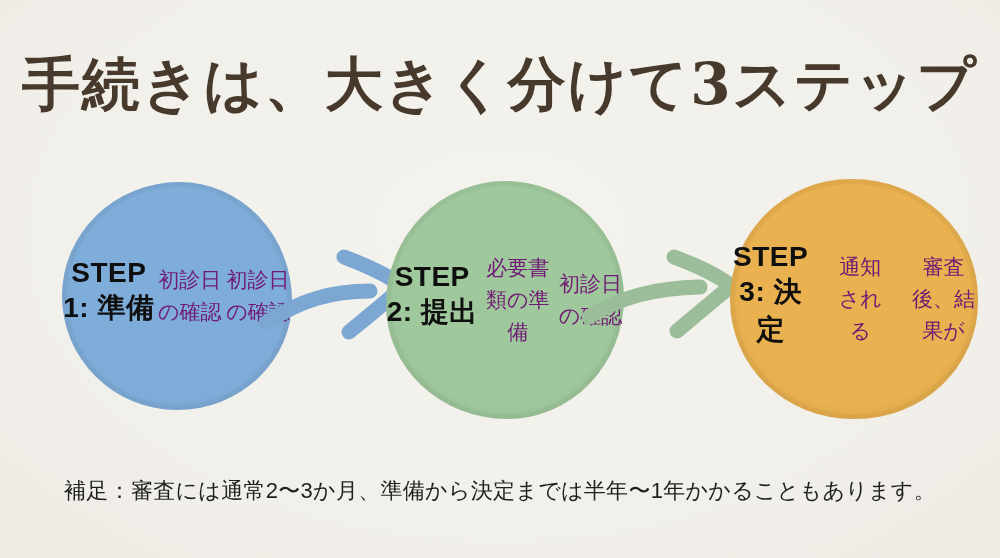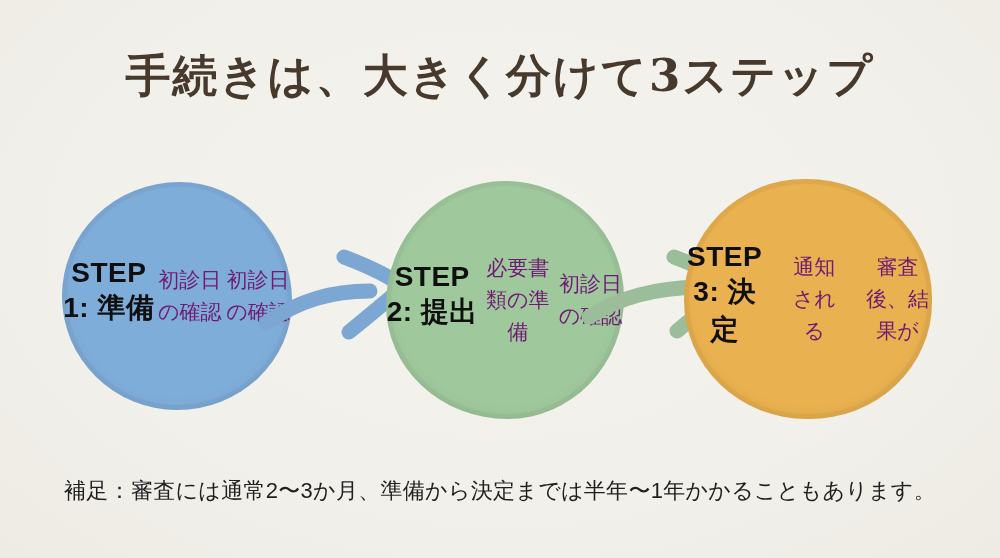--- a/index.html
+++ b/index.html
@@ -17,21 +17,21 @@
     font-family: "Liberation Sans", "DejaVu Sans", sans-serif;
   }
   .title {
     position: absolute;
     top: 46px;
     left: 0;
     width: 100%;
     text-align: center;
     font-family: "DejaVu Serif", "Liberation Serif", serif;
     font-weight: 700;
-    font-size: 45px;
+    font-size: 58px;
     letter-spacing: 2px;
     color: #47392b;
   }
   .circle {
     position: absolute;
     display: flex;
     flex-direction: row;
     align-items: center;
     justify-content: center;
     text-align: center;
@@ -43,21 +43,21 @@
     background: #7fadda;
     border-radius: 51% 49% 50% 50% / 50% 52% 48% 50%;
   }
   .circle-2 {
     left: 386px; top: 181px;
     width: 238px; height: 238px;
     background: #a0c89d;
     border-radius: 50% 50% 49% 51% / 52% 49% 51% 48%;
   }
   .circle-3 {
-    left: 684px; top: 179px;
+    left: 730px; top: 179px;
     width: 248px; height: 240px;
     background: #e9b14f;
     border-radius: 49% 51% 50% 50% / 51% 50% 49% 50%;
     gap: 24px;
   }
   .step-heading {
     font-size: 28px;
     font-weight: 700;
     color: #0f0f0f;
     margin-bottom: 9px;

